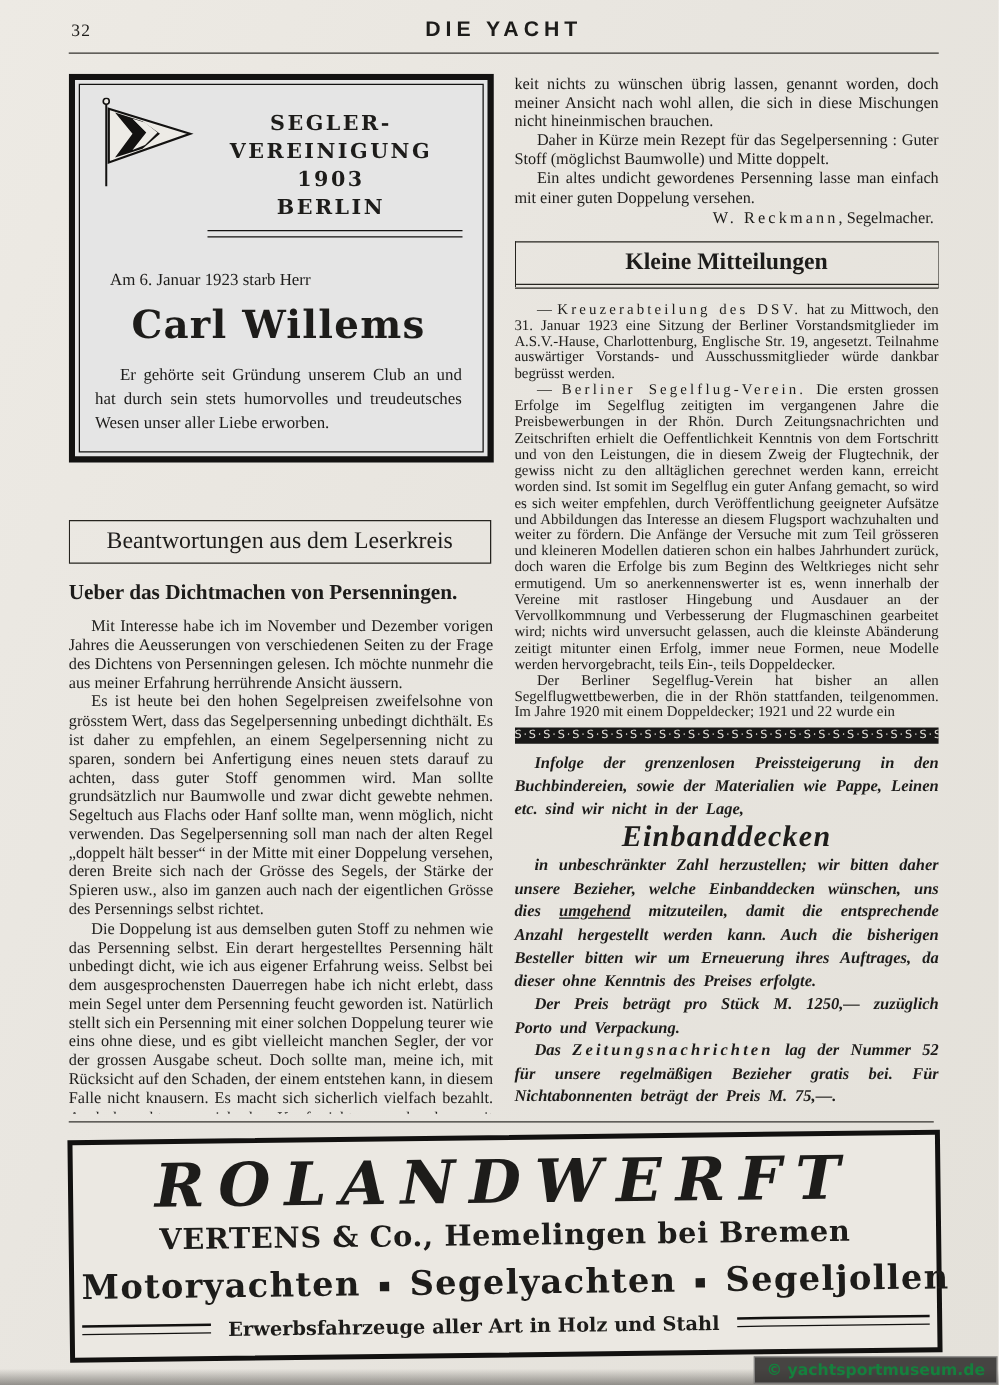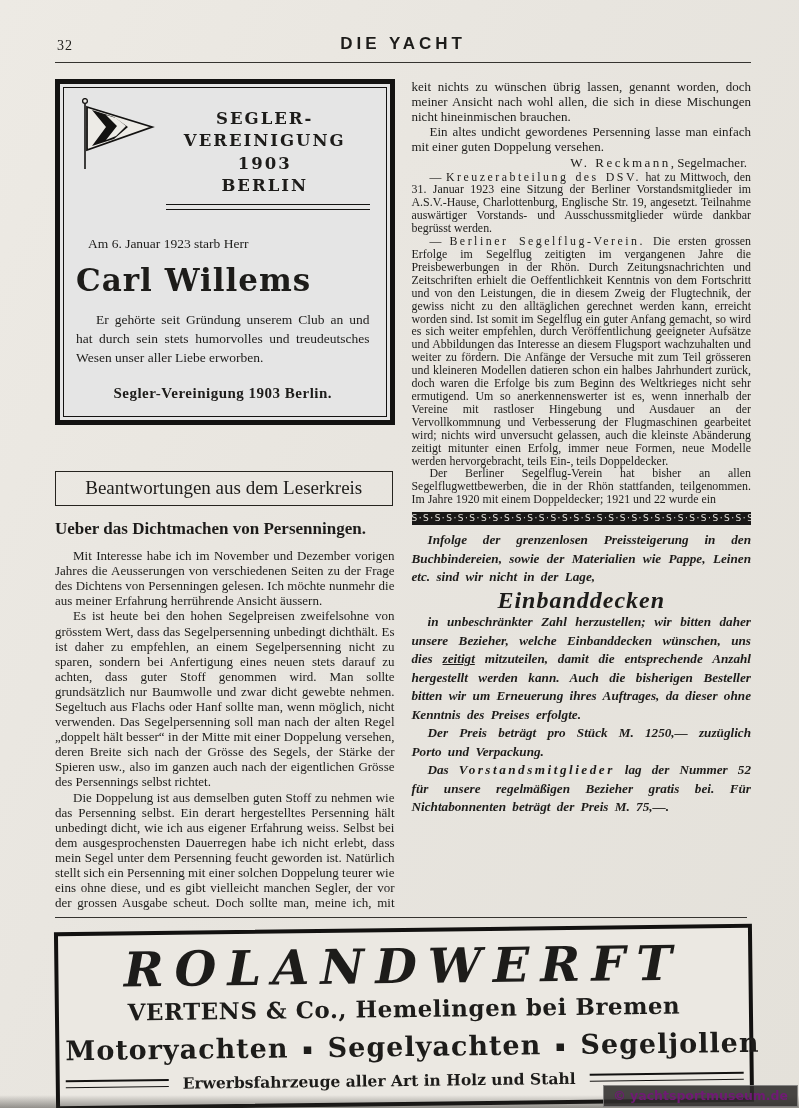--- a/index.html
+++ b/index.html
@@ -2,21 +2,21 @@
 <html lang="de"><head>
 <meta charset="utf-8">
 <style>
   html,body{margin:0;padding:0;}
   body{
     width:799px;height:1108px;position:relative;overflow:hidden;
     background:linear-gradient(115deg,#edeae4 0%,#e8e5df 45%,#e4e1da 100%);
     font-family:"Liberation Serif",serif;color:#1d1c1a;
     -webkit-font-smoothing:antialiased;
   }
-  .page-inner{padding:32px 48px 0 55px;position:relative;}
+  .page-inner{padding:12px 48px 0 55px;position:relative;}
 
   
   .masthead-row{position:relative;height:26px;}
   .page-number{position:absolute;left:2px;top:6px;font-size:14px;letter-spacing:1px;}
   .masthead{text-align:center;font-size:17px;font-weight:bold;letter-spacing:4px;
     font-family:Liberation Sans, sans-serif;padding-top:2px;}
   .head-rule{border:0;border-top:1.6px solid #35332f;margin:4px 0 0 0;}
 
   
   .columns{display:flex;gap:17px;margin-top:16px;height:832px;overflow:hidden;}
@@ -30,21 +30,21 @@
   
   .mourning-box{border:5px solid #131211;padding:3px;background:#e5e5e5;}
   .mourning-inner{border:1.5px solid #131211;padding:10px 16px 14px 12px;}
   .club-head{display:flex;align-items:flex-start;}
   .pennant{flex:0 0 84px;height:74px;}
   .club-title{flex:1;text-align:center;font-family:"DejaVu Serif",serif;
     font-weight:bold;font-size:16.5px;letter-spacing:2px;line-height:1.35;padding-top:10px;}
   .club-rule{height:4px;border-top:1.6px solid #131211;border-bottom:1.6px solid #131211;
     margin:7px 0 0 6px;}
   .obit-intro{font-size:13.5px;margin:26px 0 0 12px;text-indent:0;text-align:left;}
-  .obit-name{text-align:left;font-family:"DejaVu Serif",serif;font-weight:bold;
+  .obit-name{text-align:center;font-family:"DejaVu Serif",serif;font-weight:bold;
     font-size:31px;margin:10px 0 12px 0;letter-spacing:1px;}
   .obit-body{font-size:13.5px;line-height:19px;text-indent:20px;}
   .obit-sig{text-align:center;font-weight:bold;font-size:15px;margin-top:18px;letter-spacing:0.5px;}
 
   
   .section-box{border:1.8px solid #26241f;text-align:center;font-size:19px;
     padding:5px 6px 6px 6px;font-family:"Liberation Serif",serif;}
   .leserkreis-box{margin:46px 2px 0 0;}
   .mitteilungen-box{margin:12px 0 10px 0;font-weight:600;border-bottom:4px double #26241f;}
   .article-title{font-weight:bold;font-size:17px;margin:13px 0 9px 0;text-indent:0;}
@@ -80,21 +80,21 @@
   .ad-tagline-row{display:flex;align-items:center;justify-content:center;gap:14px;margin-top:9px;}
   .dbl-rule{height:5px;border-top:2.2px solid #121110;border-bottom:1.2px solid #121110;}
   .dbl-rule.left{width:160px;}
   .dbl-rule.right{width:240px;}
   .ad-tagline{font-family:"DejaVu Serif",serif;font-weight:bold;font-size:15.5px;white-space:nowrap;}
 
   
   .bottom-shade{position:absolute;left:0;right:0;bottom:0;height:13px;
     background:linear-gradient(to bottom,rgba(20,20,20,0) 0%,rgba(40,38,35,0.45) 100%);}
   .watermark{position:absolute;right:1px;bottom:1px;background:rgba(48,46,44,0.88);
-    color:#701a75;font-family:"DejaVu Sans",sans-serif;font-size:12.5px;font-weight:bold;
+    color:#15803d;font-family:"DejaVu Sans",sans-serif;font-size:12.5px;font-weight:bold;
     padding:2px 9px 3px 9px;border:1px solid rgba(255,255,255,0.35);}
 </style>
 </head>
 <body>
 
 <div class="page-inner">
 
   <div class="masthead-row">
     <span class="page-number">32</span>
     <div class="masthead">DIE YACHT</div>
@@ -117,60 +117,61 @@
             </svg>
             <div class="club-title">
               <div>SEGLER-VEREINIGUNG 1903</div>
               <div>BERLIN</div>
               <div class="club-rule"></div>
             </div>
           </div>
           <div class="obit-intro">Am 6. Januar 1923 starb Herr</div>
           <div class="obit-name">Carl Willems</div>
           <p class="obit-body">Er gehörte seit Gründung unserem Club an und hat durch sein stets humorvolles und treudeutsches Wesen unser aller Liebe erworben.</p>
-          <div class="obit-sig">Segler-Vereinigung 1903 Berlin.</div>
         </div>
       </div>
 
       <div class="section-box leserkreis-box">Beantwortungen aus dem Leserkreis</div>
       <p class="article-title">Ueber das Dichtmachen von Persenningen.</p>
 
       <div class="body-text">
         <p>Mit Interesse habe ich im November und Dezember vorigen Jahres die Aeusserungen von verschiedenen Seiten zu der Frage des Dichtens von Persenningen gelesen. Ich möchte nunmehr die aus meiner Erfahrung herrührende Ansicht äussern.</p>
         <p>Es ist heute bei den hohen Segelpreisen zweifelsohne von grösstem Wert, dass das Segelpersenning unbedingt dichthält. Es ist daher zu empfehlen, an einem Segelpersenning nicht zu sparen, sondern bei Anfertigung eines neuen stets darauf zu achten, dass guter Stoff genommen wird. Man sollte grundsätzlich nur Baumwolle und zwar dicht gewebte nehmen. Segeltuch aus Flachs oder Hanf sollte man, wenn möglich, nicht verwenden. Das Segelpersenning soll man nach der alten Regel „doppelt hält besser“ in der Mitte mit einer Doppelung versehen, deren Breite sich nach der Grösse des Segels, der Stärke der Spieren usw., also im ganzen auch nach der eigentlichen Grösse des Persennings selbst richtet.</p>
         <p>Die Doppelung ist aus demselben guten Stoff zu nehmen wie das Persenning selbst. Ein derart hergestelltes Persenning hält unbedingt dicht, wie ich aus eigener Erfahrung weiss. Selbst bei dem ausgesprochensten Dauerregen habe ich nicht erlebt, dass mein Segel unter dem Persenning feucht geworden ist. Natürlich stellt sich ein Persenning mit einer solchen Doppelung teurer wie eins ohne diese, und es gibt vielleicht manchen Segler, der vor der grossen Ausgabe scheut. Doch sollte man, meine ich, mit Rücksicht auf den Schaden, der einem entstehen kann, in diesem Falle nicht knausern. Es macht sich sicherlich vielfach bezahlt. Auch braucht man sich den Kopf nicht zu zerbrechen, mit welcher edlen Mischung man das undicht gewordene Persenning wieder leistungsfähig machen will.</p>
 
       </div>
     </div>
 
     <div class="col">
 
       <div class="body-text">
         <p class="no-indent">keit nichts zu wünschen übrig lassen, genannt worden, doch meiner Ansicht nach wohl allen, die sich in diese Mischungen nicht hineinmischen brauchen.</p>
+        <p>Daher in Kürze mein Rezept für das Segelpersenning : Guter Stoff (möglichst Baumwolle) und Mitte doppelt.</p>
         <p>Ein altes undicht gewordenes Persenning lasse man einfach mit einer guten Doppelung versehen.</p>
         <div class="sig-line">
           <span class="sperr">W. Reckmann</span><span>, Segelmacher.</span>
         </div>
       </div>
 
+      <div class="section-box mitteilungen-box">Kleine Mitteilungen</div>
 
       <div class="dense">
         <p><span>— </span><span class="sperr">Kreuzerabteilung des DSV.</span><span> hat zu Mittwoch, den 31. Januar 1923 eine Sitzung der Berliner Vorstandsmitglieder im A.S.V.-Hause, Charlottenburg, Englische Str. 19, angesetzt. Teilnahme auswärtiger Vorstands- und Ausschussmitglieder würde dankbar begrüsst werden.</span></p>
         <p><span>— </span><span class="sperr">Berliner Segelflug-Verein.</span><span> Die ersten grossen Erfolge im Segelflug zeitigten im vergangenen Jahre die Preisbewerbungen in der Rhön. Durch Zeitungsnachrichten und Zeitschriften erhielt die Oeffentlichkeit Kenntnis von dem Fortschritt und von den Leistungen, die in diesem Zweig der Flugtechnik, der gewiss nicht zu den alltäglichen gerechnet werden kann, erreicht worden sind. Ist somit im Segelflug ein guter Anfang gemacht, so wird es sich weiter empfehlen, durch Veröffentlichung geeigneter Aufsätze und Abbildungen das Interesse an diesem Flugsport wachzuhalten und weiter zu fördern. Die Anfänge der Versuche mit zum Teil grösseren und kleineren Modellen datieren schon ein halbes Jahrhundert zurück, doch waren die Erfolge bis zum Beginn des Weltkrieges nicht sehr ermutigend. Um so anerkennenswerter ist es, wenn innerhalb der Vereine mit rastloser Hingebung und Ausdauer an der Vervollkommnung und Verbesserung der Flugmaschinen gearbeitet wird; nichts wird unversucht gelassen, auch die kleinste Abänderung zeitigt mitunter einen Erfolg, immer neue Formen, neue Modelle werden hervorgebracht, teils Ein-, teils Doppeldecker.</span></p>
         <p><span>Der Berliner Segelflug-Verein hat bisher an allen Segelflugwettbewerben, die in der Rhön stattfanden, teilgenommen. Im Jahre 1920 mit einem Doppeldecker; 1921 und 22 wurde ein</span></p>
       </div>
 
       <div class="ornament">S·S·S·S·S·S·S·S·S·S·S·S·S·S·S·S·S·S·S·S·S·S·S·S·S·S·S·S·S·S·S·S·S·S·S·S·S·S·S·S·S·S·S·S·S·S·S·S·S·S·S·S·</div>
 
       <div class="notice">
         <p>Infolge der grenzenlosen Preissteigerung in den Buchbindereien, sowie der Materialien wie Pappe, Leinen etc. sind wir nicht in der Lage,</p>
         <div class="notice-headline">Einbanddecken</div>
-        <p class="no-indent"><span>in unbeschränkter Zahl herzustellen; wir bitten daher unsere Bezieher, welche Einbanddecken wünschen, uns dies </span><span class="uline">zeitigt</span><span> mitzuteilen, damit die entsprechende Anzahl hergestellt werden kann. Auch die bisherigen Besteller bitten wir um Erneuerung ihres Auftrages, da dieser ohne Kenntnis des Preises erfolgte.</span></p>
+        <p class="no-indent"><span>in unbeschränkter Zahl herzustellen; wir bitten daher unsere Bezieher, welche Einbanddecken wünschen, uns dies </span><span class="uline">umgehend</span><span> mitzuteilen, damit die entsprechende Anzahl hergestellt werden kann. Auch die bisherigen Besteller bitten wir um Erneuerung ihres Auftrages, da dieser ohne Kenntnis des Preises erfolgte.</span></p>
         <p>Der Preis beträgt pro Stück M. 1250,— zuzüglich Porto und Verpackung.</p>
-        <p><span>Das </span><span class="sperr">Vorstandsmitglieder</span><span> lag der Nummer 52 für unsere regelmäßigen Bezieher gratis bei. Für Nichtabonnenten beträgt der Preis M. 75,—.</span></p>
+        <p><span>Das </span><span class="sperr">Zeitungsnachrichten</span><span> lag der Nummer 52 für unsere regelmäßigen Bezieher gratis bei. Für Nichtabonnenten beträgt der Preis M. 75,—.</span></p>
 
       </div>
 
     </div>
   </div>
 </div>
 
 <hr class="ad-rule">
 
 <div class="ad-box">

